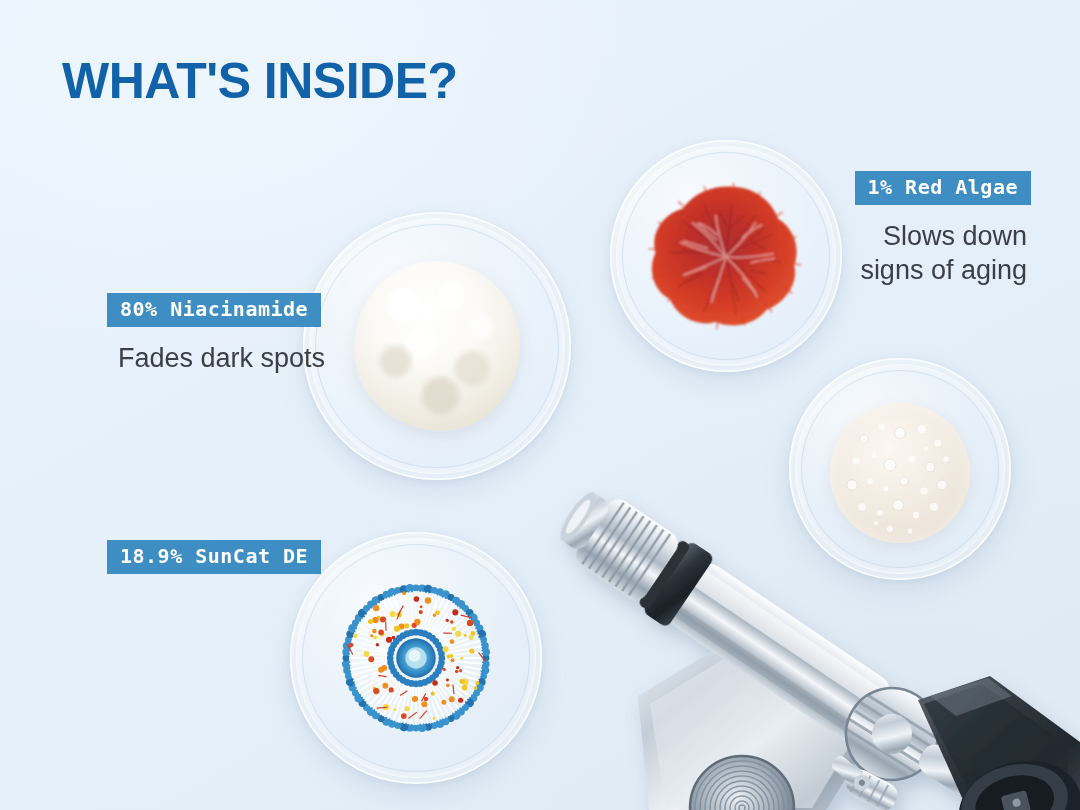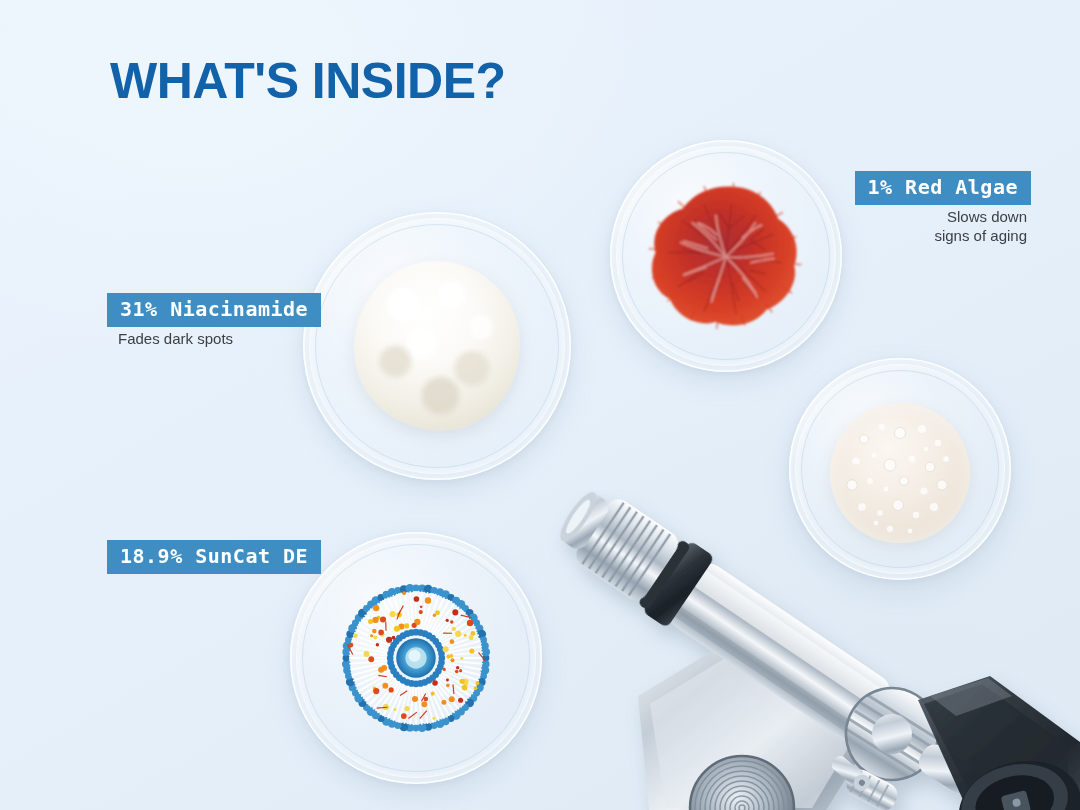--- a/index.html
+++ b/index.html
@@ -26,21 +26,20 @@
   
   #title {
     position: absolute;
     left: 62px;
     top: 52px;
     font-size: 50px;
     font-weight: 700;
     letter-spacing: -0.5px;
     color: #1162a8;
     font-family: "Liberation Sans", sans-serif;
-    margin-left: 48px;
   }
 
   
   .dish {
     position: absolute;
     border-radius: 50%;
     background:
       radial-gradient(circle at 35% 28%, rgba(255,255,255,0.72) 0%, rgba(255,255,255,0.28) 36%, rgba(255,255,255,0.10) 62%, rgba(214,230,244,0.22) 100%);
     box-shadow:
       inset 0 0 0 1.5px rgba(255,255,255,0.85),
@@ -147,22 +146,22 @@
     font-family: "DejaVu Sans Mono", "Liberation Mono", monospace;
     font-size: 20px;
     font-weight: 700;
     letter-spacing: 0.5px;
     padding: 5px 13px 6px 13px;
     white-space: nowrap;
     line-height: 1.15;
   }
 
   .desc {
-    margin-top: 3px;
-    font-size: 15px;
+    margin-top: 14px;
+    font-size: 27px;
     line-height: 1.26;
     color: #3b3f45;
     white-space: pre-line;
     font-family: "Liberation Sans", sans-serif;
   }
 
   #label-niacinamide { left: 107px; top: 293px; }
   #label-niacinamide .desc { padding-left: 11px; }
 
   #label-red-algae   { right: 49px; top: 171px; text-align: right; }
@@ -703,21 +702,21 @@
 
       <g transform="translate(322 276) rotate(40)">
         <rect x="-10" y="-8" width="36" height="16" rx="6" fill="url(#chrome2)"></rect>
         <circle cx="26" cy="0" r="8" fill="#c9d3dc"></circle>
         <circle cx="26" cy="0" r="3" fill="#7b8894"></circle>
       </g>
     </g>
   </svg>
 
   <div class="label-block" id="label-niacinamide">
-    <div class="badge">31% Niacinamide</div>
+    <div class="badge">80% Niacinamide</div>
     <div class="desc">Fades dark spots</div>
   </div>
 
   <div class="label-block" id="label-red-algae">
     <div class="badge">1% Red Algae</div>
     <div class="desc">Slows down
 signs of aging</div>
   </div>
 
 

